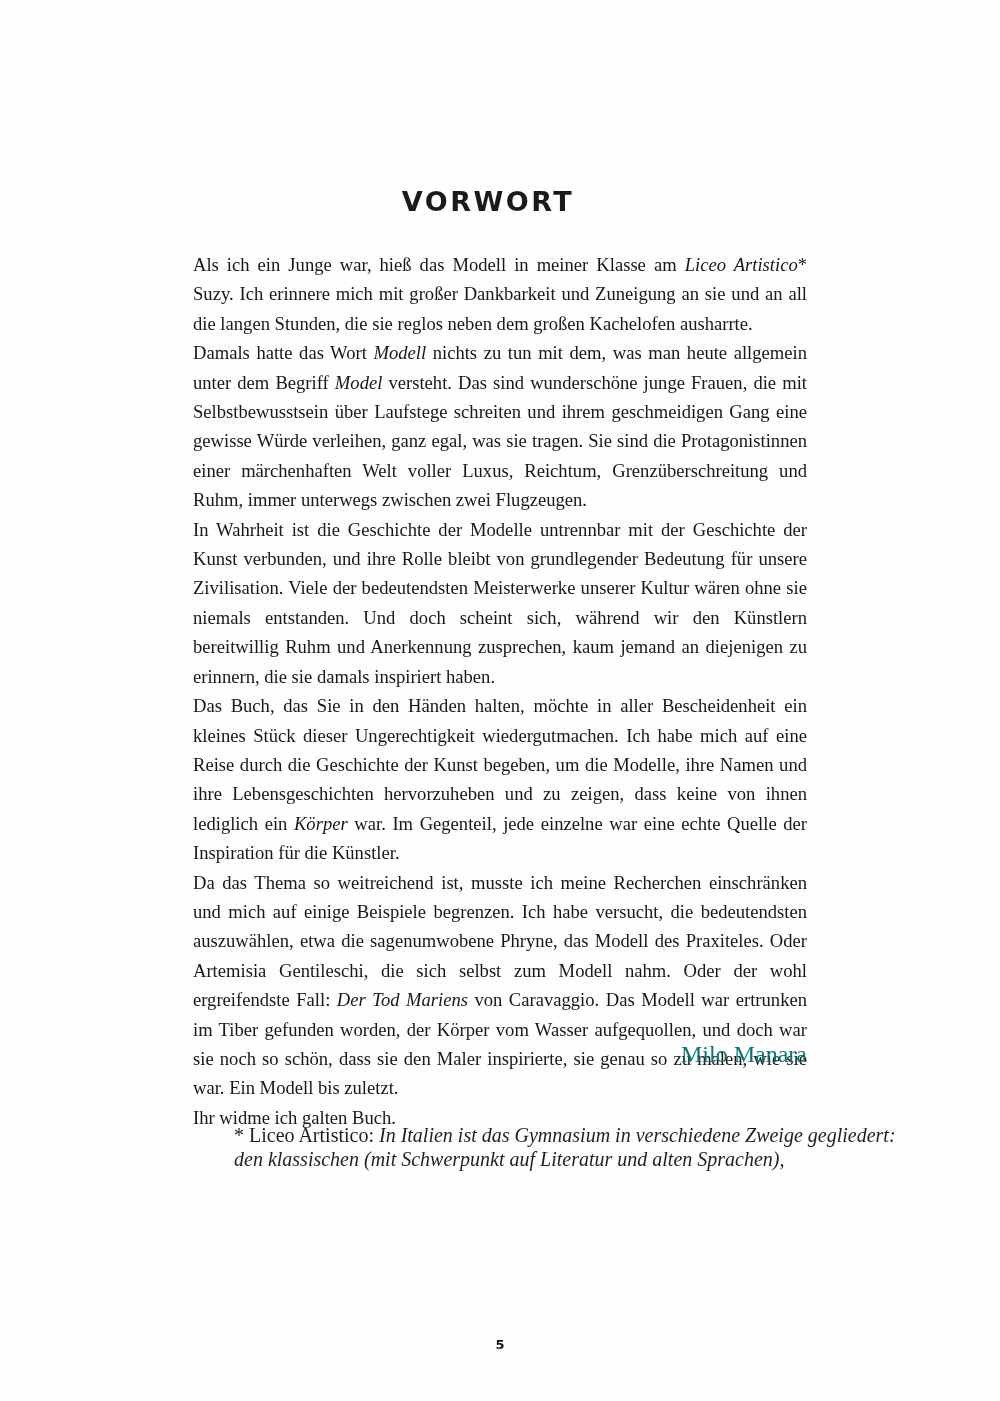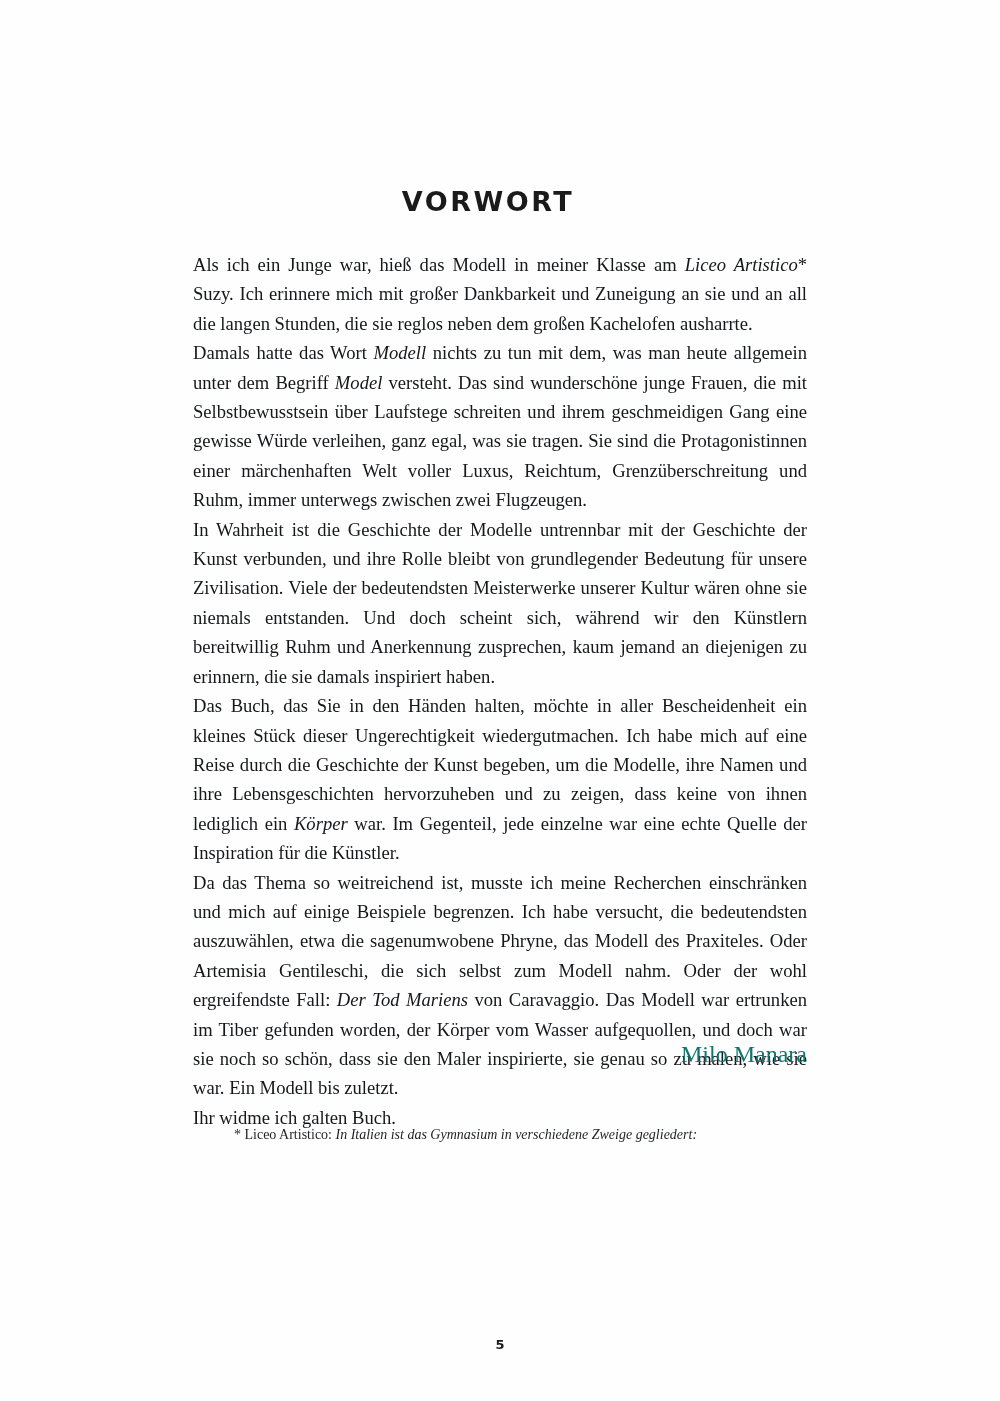--- a/index.html
+++ b/index.html
@@ -61,21 +61,21 @@
     text-align: right;
     font-size: 24px;
     line-height: 29.4px;
     color: #0f766e;
   }
   .footnote {
     position: absolute;
     top: 1123px;
     left: 234px;
     width: 600px;
-    font-size: 14px;
+    font-size: 20px;
     line-height: 24px;
     color: #1d1f22;
   }
   .footnote em {
     font-style: italic;
   }
   .footnote .fn-line {
     white-space: nowrap;
   }
   .page-number {
@@ -103,17 +103,18 @@
     <p><span>In Wahrheit ist die Geschichte der Modelle untrennbar mit der Geschichte der Kunst verbunden, und ihre Rolle bleibt von grundlegender Bedeutung für unsere Zivilisation. Viele der bedeutendsten Meisterwerke unserer Kultur wären ohne sie niemals entstanden. Und doch scheint sich, während wir den Künstlern bereitwillig Ruhm und Anerkennung zusprechen, kaum jemand an diejenigen zu erinnern, die sie damals inspiriert haben.</span></p>
     <p><span>Das Buch, das Sie in den Händen halten, möchte in aller Bescheidenheit ein kleines Stück dieser Ungerechtigkeit wiedergutmachen. Ich habe mich auf eine Reise durch die Geschichte der Kunst begeben, um die Modelle, ihre Namen und ihre Lebensgeschichten hervorzuheben und zu zeigen, dass keine von ihnen lediglich ein </span><em>Körper</em><span> war. Im Gegenteil, jede einzelne war eine echte Quelle der Inspiration für die Künstler.</span></p>
     <p><span>Da das Thema so weitreichend ist, musste ich meine Recherchen einschränken und mich auf einige Beispiele begrenzen. Ich habe versucht, die bedeutendsten auszuwählen, etwa die sagenumwobene Phryne, das Modell des Praxiteles. Oder Artemisia Gentileschi, die sich selbst zum Modell nahm. Oder der wohl ergreifendste Fall: </span><em>Der Tod Mariens</em><span> von Caravaggio. Das Modell war ertrunken im Tiber gefunden worden, der Körper vom Wasser aufgequollen, und doch war sie noch so schön, dass sie den Maler inspirierte, sie genau so zu malen, wie sie war. Ein Modell bis zuletzt.</span></p>
     <p><span>Ihr widme ich galten Buch.</span></p>
   </div>
 
   <div class="signature">Milo Manara</div>
 
   <div class="footnote">
     <div class="fn-line"><span>* Liceo Artistico: </span><em>In Italien ist das Gymnasium in verschiedene Zweige gegliedert:</em></div>
+    <div class="fn-line"><em>den klassischen (mit Schwerpunkt auf Literatur und alten Sprachen),</em></div>
   </div>
 
   <div class="page-number">5</div>
 
 </div>
 
 </body></html>

